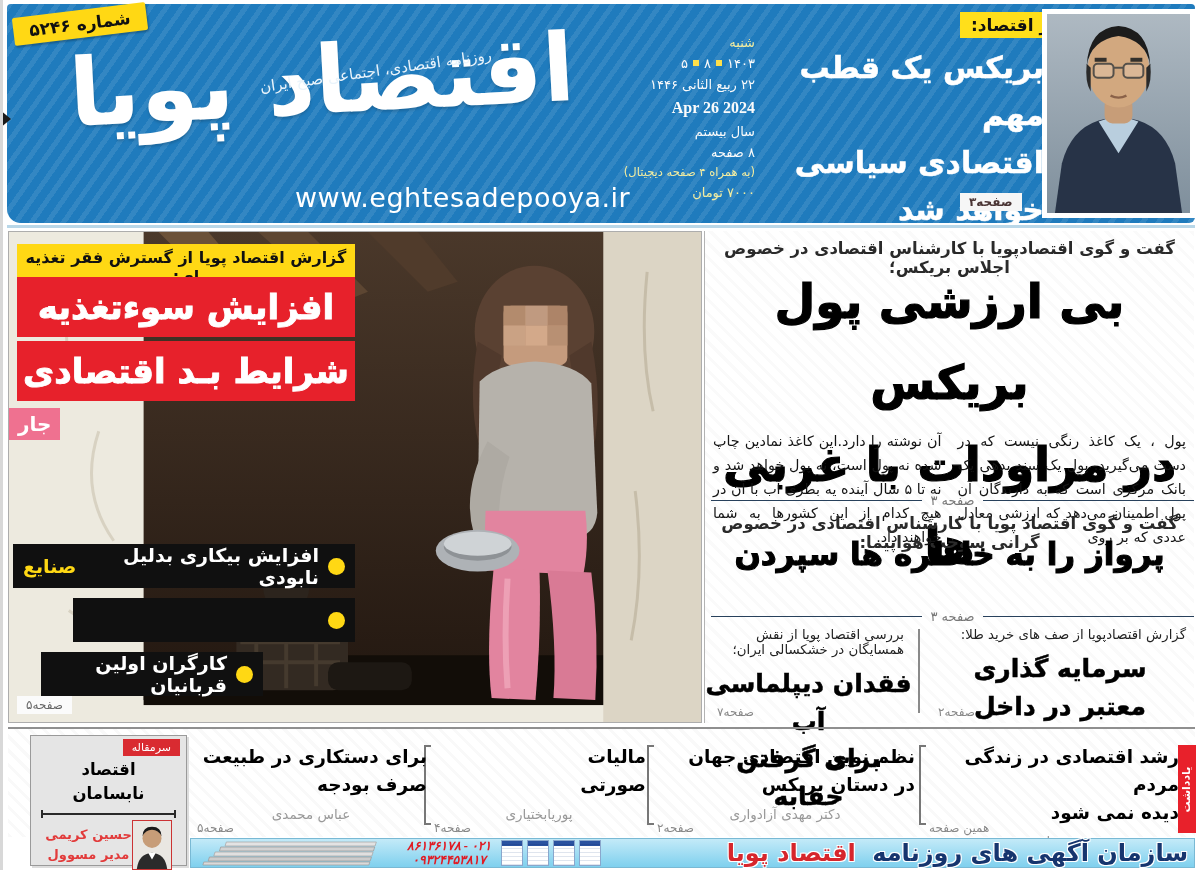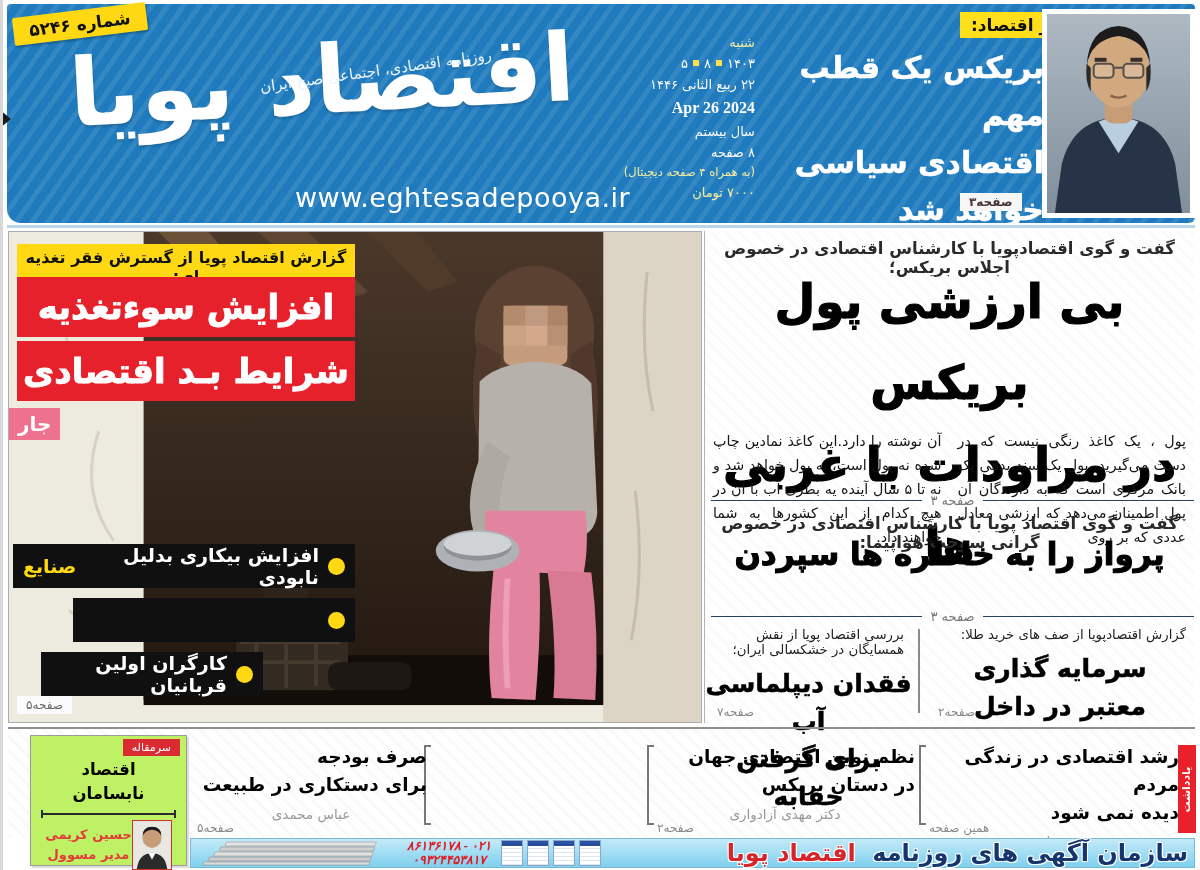--- a/index.html
+++ b/index.html
@@ -100,21 +100,21 @@
   #bitem4 { left:187px; width:232px; }
   .vbr { position:absolute; top:16px; height:80px; width:2px; background:#777; }
   .vbr::before, .vbr::after { content:""; position:absolute; left:0; width:7px; height:2px; background:#777; }
   .vbr::before { top:0; } .vbr::after { bottom:0; }
   #vbr1 { left:911px; } #vbr2 { left:639px; } #vbr3 { left:416px; }
   #note-strip { position:absolute; left:1170px; top:16px; width:18px; height:88px; background:#e8212b;
     display:flex; align-items:center; justify-content:center; }
   #note-strip span { transform:rotate(-90deg); color:#fff; font-size:11px; font-weight:bold; white-space:nowrap; }
 
   
-  #editorial { left:30px; top:735px; width:157px; height:131px; background:#bef264;
+  #editorial { left:30px; top:735px; width:157px; height:131px; background:#e5e5e5;
     border:1px solid #9a9a9a; box-shadow:2px 2px 0 #ddd; }
   #ed-badge { position:absolute; top:3px; right:6px; background:#d92b31; color:#fff;
     font-size:11px; padding:2px 9px; }
   #ed-title { margin-top:22px; text-align:center; font-weight:bold; font-size:16.5px;
     line-height:1.45; direction:rtl; color:#000; }
   #ed-line { position:relative; margin:7px 10px 5px 10px; border-top:2px solid #2a2a2a; }
   #ed-line::before, #ed-line::after { content:""; position:absolute; top:-5px; width:2px; height:8px; background:#2a2a2a; }
   #ed-line::before { left:0; } #ed-line::after { right:0; }
   #ed-author-row { display:flex; direction:rtl; align-items:center; justify-content:center; }
   #ed-photo { width:40px; height:50px; border:1px solid #c33; }
@@ -315,25 +315,33 @@
     <div class="vbr" id="vbr1"></div>
     <div class="bitem" id="bitem2">
       <div class="bh">
         <div>نظم نوین اقتصادی جهان</div>
         <div>در دستان بریکس</div>
       </div>
       <div class="ba">دکتر مهدی آزادواری</div>
       <div class="bp">صفحه۲</div>
     </div>
     <div class="vbr" id="vbr2"></div>
+    <div class="bitem" id="bitem3">
+      <div class="bh">
+        <div>مالیات</div>
+        <div>صورتی</div>
+      </div>
+      <div class="ba">پوریابختیاری</div>
+      <div class="bp">صفحه۴</div>
+    </div>
     <div class="vbr" id="vbr3"></div>
     <div class="bitem" id="bitem4">
       <div class="bh">
+        <div>برای دستکاری در طبیعت</div>
         <div>صرف بودجه</div>
-        <div>برای دستکاری در طبیعت</div>
       </div>
       <div class="ba">عباس محمدی</div>
       <div class="bp">صفحه۵</div>
     </div>
   </div>
 
   <div class="abs" id="editorial">
     <div id="ed-badge">سرمقاله</div>
     <div id="ed-title">
       <div>اقتصاد</div>

